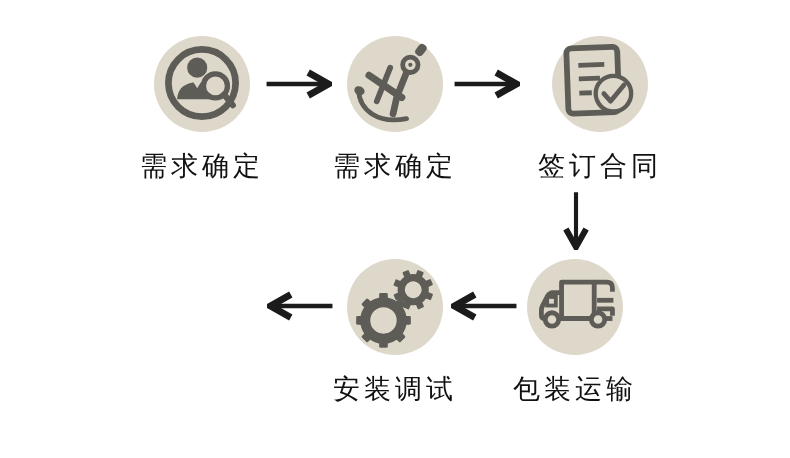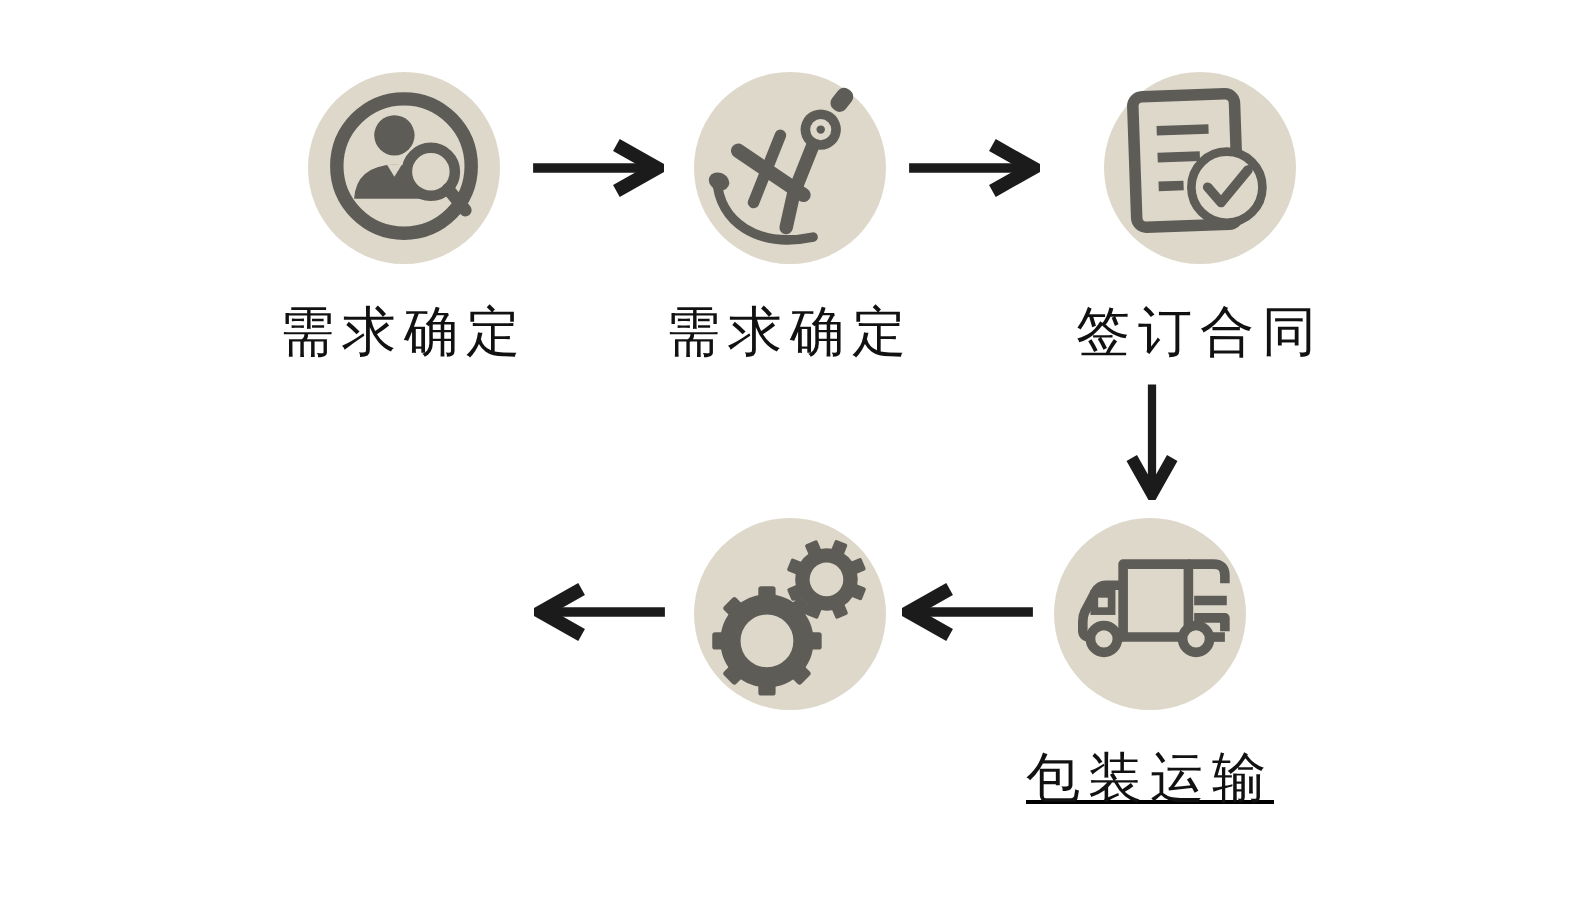--- a/index.html
+++ b/index.html
@@ -10,21 +10,21 @@
           display:flex;align-items:center;justify-content:center;}
   .circle svg{width:96px;height:96px;color:var(--icon-color,#5e5c57);display:block;}
   .icon-stroke{stroke:currentColor;fill:none;}
   .label{margin-top:19px;font-size:27px;line-height:30px;letter-spacing:4px;
          color:var(--text-color,#111111);white-space:nowrap;}
   .arrow{position:absolute;color:var(--arrow-color,#1b1b1b);}
   .arrow svg{display:block;width:100%;height:100%;}
   .arrow.left svg{transform:scaleX(-1);}
   
   .s1{left:132px;top:36px;} .s2{left:325px;top:36px;} .s3{left:530px;top:36px;}
-  .s4{left:505px;top:259px;text-decoration:underline;} .s5{left:325px;top:259px;} .s6{left:132px;top:259px;}
+  .s4{left:505px;top:259px;} .s5{left:325px;top:259px;} .s6{left:132px;top:259px;}
   .a1{left:264px;top:66px;width:68px;height:36px;}
   .a2{left:452px;top:66px;width:68px;height:36px;}
   .a3{left:558px;top:190px;width:36px;height:60px;}
   .a4{left:451px;top:288px;width:68px;height:36px;}
   .a5{left:267px;top:288px;width:68px;height:36px;}
 </style>
 </head>
 <body>
 
 <div class="stage">
@@ -117,20 +117,21 @@
             <rect x="-3.5" y="-21" width="7" height="9" rx="1" transform="rotate(135)"></rect>
             <rect x="-3.5" y="-21" width="7" height="9" rx="1" transform="rotate(180)"></rect>
             <rect x="-3.5" y="-21" width="7" height="9" rx="1" transform="rotate(225)"></rect>
             <rect x="-3.5" y="-21" width="7" height="9" rx="1" transform="rotate(270)"></rect>
             <rect x="-3.5" y="-21" width="7" height="9" rx="1" transform="rotate(315)"></rect>
           </g>
           <circle class="icon-stroke" r="12.5" stroke-width="7.5"></circle>
         </g>
       </svg>
     </div>
+    <div class="label">安装调试</div>
   </div>
 
 
   <div class="arrow a1">
     <svg viewBox="0 0 80 36">
         <path d="M 3,18 H 71" stroke="currentColor" stroke-width="5.5" fill="none"></path>
         <path d="M 52,4.5 L 76,18 L 52,31.5" stroke="currentColor" stroke-width="8" fill="none"></path>
       </svg>
   </div>
   <div class="arrow a2">

